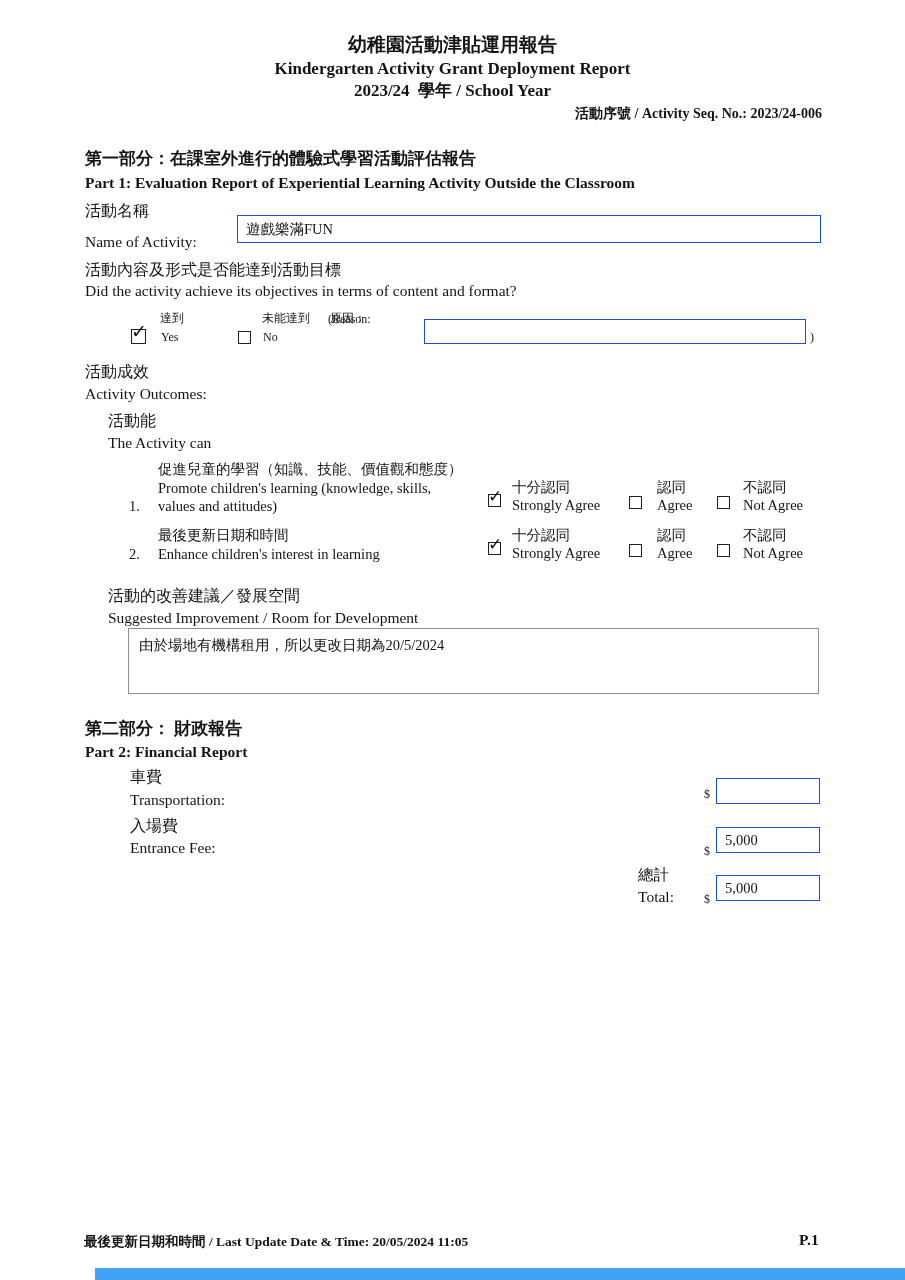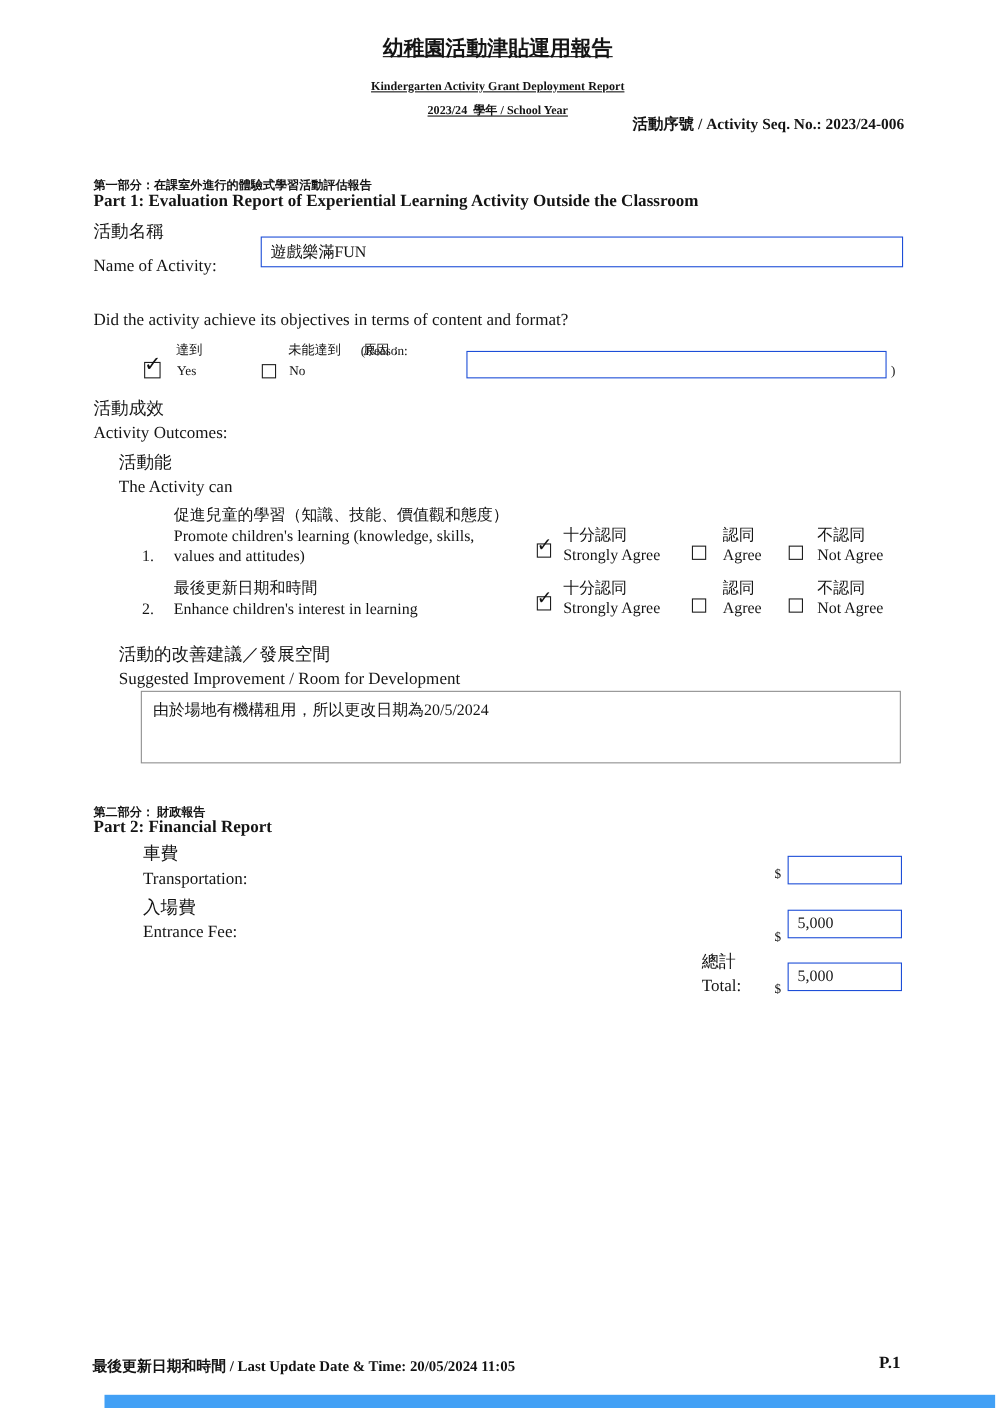--- a/index.html
+++ b/index.html
@@ -4,22 +4,22 @@
 <style>
   html,body { margin:0; padding:0; background:#ffffff; }
   .page {
     position:relative; width:905px; height:1280px; margin:0 auto;
     background:#ffffff; color:#141414;
     font-family:"Liberation Serif","DejaVu Serif",serif;
     overflow:hidden;
   }
   .abs { position:absolute; white-space:pre; line-height:1.15; }
   .b { font-weight:bold; }
-  .ctr { left:0; width:905px; text-align:center;text-decoration:underline; }
-  .f19 { font-size:19px; } .f17 { font-size:11px;margin-top:14px; } .f16 { font-size:16px; }
+  .ctr { left:0; width:905px; text-align:center; }
+  .f19 { font-size:19px; } .f17 { font-size:17px; } .f16 { font-size:16px; }
   .f155 { font-size:15.5px; } .f15 { font-size:12px; } .f145 { font-size:14.5px; }
   .f14 { font-size:14px; } .f135 { font-size:13.5px; }
 
   .ibox {
     position:absolute; border:1px solid #1d4ed8; background:#fff;
     font-family:"Liberation Serif","DejaVu Serif",serif;
     font-size:14.5px; color:#141414; padding:0 0 0 8px; margin:0;
     box-sizing:border-box; outline:none;
   }
   .tbox { position:absolute; border:1px solid #8f8f8f; background:#fff; box-sizing:border-box; }
@@ -53,20 +53,21 @@
   <div class="abs ctr b f17" style="top:81px;">2023/24  學年 / School Year</div>
   <div class="abs b f14" style="top:106px; right:83px;">活動序號 / Activity Seq. No.: 2023/24-006</div>
 
   <div class="abs b f17" style="left:85px; top:149px;">第一部分：在課室外進行的體驗式學習活動評估報告</div>
   <div class="abs b f155" style="left:85px; top:174px;">Part 1: Evaluation Report of Experiential Learning Activity Outside the Classroom</div>
 
   <div class="abs f16" style="left:85px; top:202px;">活動名稱</div>
   <div class="abs f155" style="left:85px; top:233px;">Name of Activity:</div>
   <input class="ibox" style="left: 237px; top: 215px; width: 584px; height: 28px;" readonly="" value="遊戲樂滿FUN">
 
+  <div class="abs f16" style="left:85px; top:261px;">活動內容及形式是否能達到活動目標</div>
   <div class="abs f155" style="left:85px; top:282px;">Did the activity achieve its objectives in terms of content and format?</div>
 
   <span class="cb cb-lg checked" style="left:131px; top:329px;"></span>
   <div class="abs f15" style="left:160px; top:312px;">達到</div>
   <div class="abs f15" style="left:161px; top:331px;">Yes</div>
 
   <span class="cb cb-sm" style="left:238px; top:331px;"></span>
   <div class="abs f15" style="left:262px; top:312px;">未能達到</div>
   <div class="abs f15" style="left:263px; top:331px;">No</div>
 

